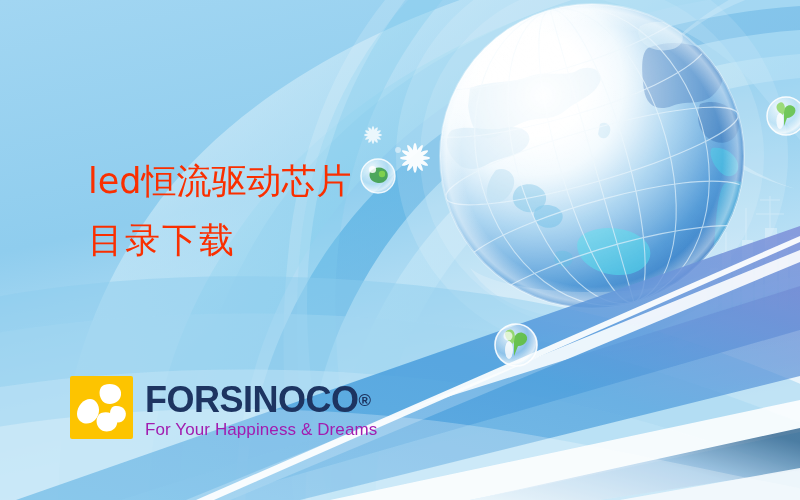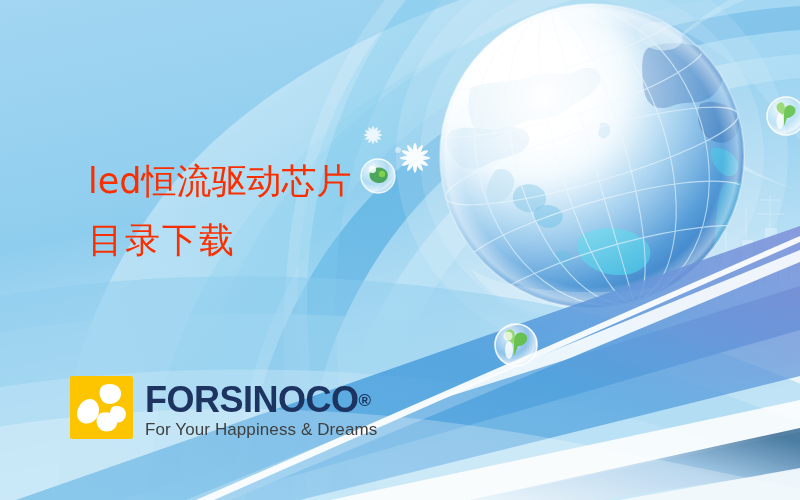--- a/index.html
+++ b/index.html
@@ -88,21 +88,21 @@
     font-size: 17px;
     vertical-align: top;
     position: relative;
     top: 1px;
     letter-spacing: 0;
   }
   .logo-tagline {
     font-family: "Liberation Sans", sans-serif;
     font-size: 17px;
     line-height: 19px;
-    color: #404040;
+    color: #a21caf;
     margin-top: 2px;
     letter-spacing: 0.1px;
     white-space: nowrap;
   }
 </style>
 </head>
 <body>
 
 <div id="banner">
 

